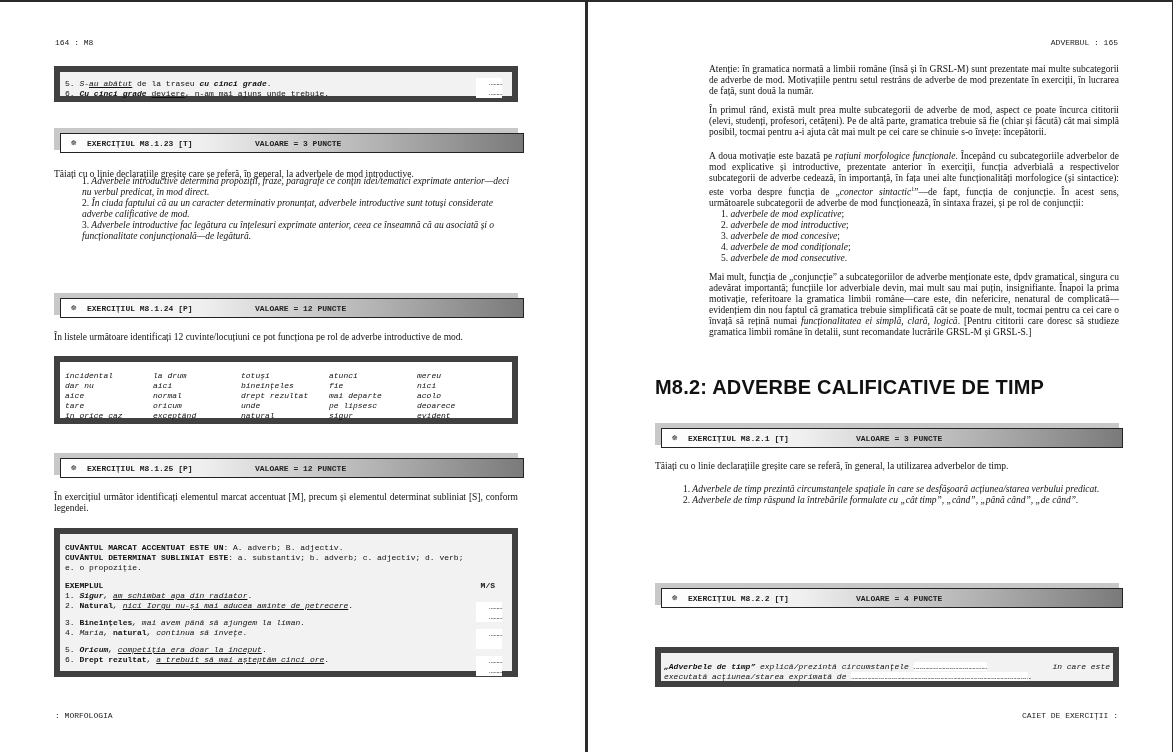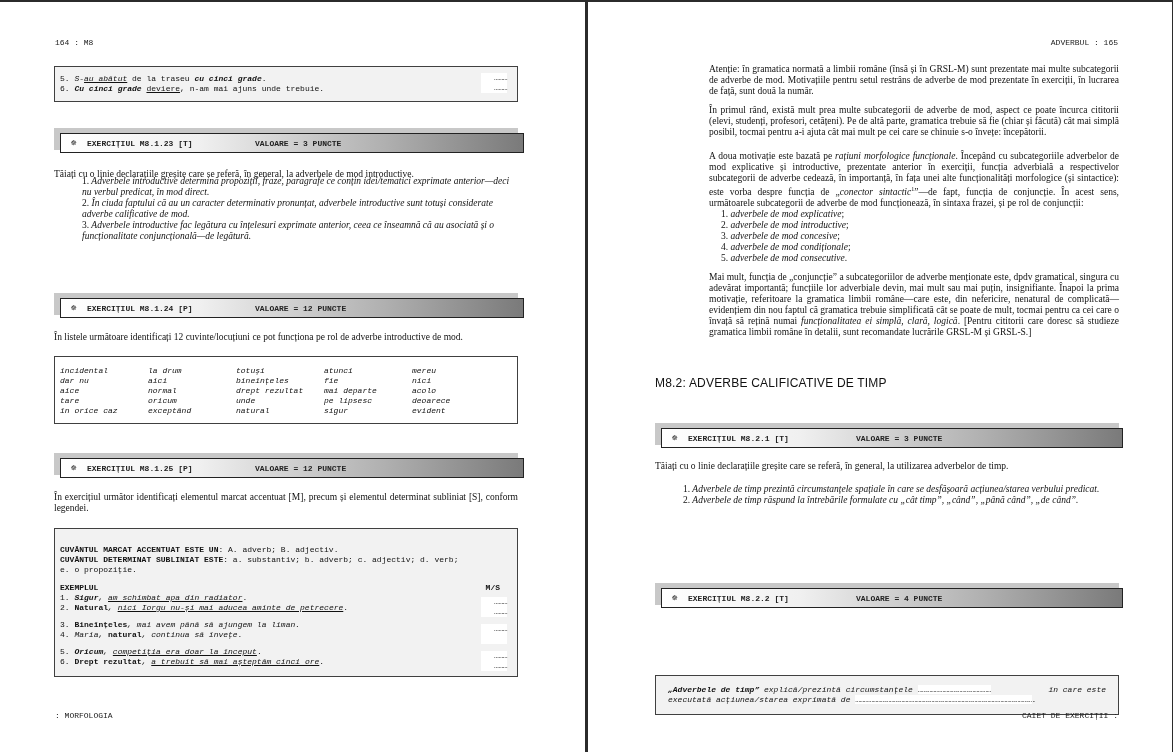--- a/index.html
+++ b/index.html
@@ -9,21 +9,21 @@
   }
   .frame-top { position: absolute; left: 0; top: 0; width: 1173px; height: 2px; background: #2b2b2b; }
   .frame-right { position: absolute; right: 0; top: 0; width: 1px; height: 752px; background: #2b2b2b; }
   .spine { position: absolute; left: 585px; top: 0; width: 3px; height: 752px; background: #2b2b2b; }
   .page { position: absolute; top: 0; height: 752px; }
   .page-left { left: 0; width: 664px; }
   .page-right { left: 588px; width: 584px; }
   .running-head { position: absolute; font-family: "Liberation Mono", monospace; font-size: 8px; color: #222; }
 
   .gray-box {
-    position: absolute; background: #f2f2f2; border: 1px solid #404040;
+    position: absolute; background: #f2f2f2; border: 6px solid #404040;
     font-family: "Liberation Mono", monospace; font-size: 8px; line-height: 10px; color: #111;
     box-sizing: border-box;
   }
   .box-white { background: #fff; }
   .dots { position: absolute; right: 10px; width: 26px; background: #fff; font-size: 8px; letter-spacing: -0.5px; text-align: right; }
 
   .ex-header { position: absolute; height: 30px; }
   .ex-shadow { position: absolute; left: 0; top: 0; height: 22px; background: #c8c8c8; }
   .ex-bar {
     position: absolute; left: 6px; top: 5px; height: 20px;
@@ -34,22 +34,22 @@
   }
   .ex-icon { width: 16px; font-size: 9px; color: #333; }
   .ex-code { width: 168px; }
 
   .para { position: absolute; font-size: 9.5px; line-height: 11px; }
   .justify { text-align: justify; }
   .ital { font-style: italic; }
   .ol-line { display: block; }
   u { text-decoration: underline; }
   .section-title {
-    position: absolute; font-family: "Liberation Sans", sans-serif; font-weight: normal;
-    font-size: 12px; color: #111; letter-spacing: 0.2px;
+    position: absolute; font-family: "Liberation Sans", sans-serif; font-weight: bold;
+    font-size: 20px; color: #111; letter-spacing: 0.2px;
   }
   .grid5 { display: grid; grid-template-columns: 88px 88px 88px 88px 88px; font-style: italic; }
   .fill-dots { letter-spacing: -0.5px; }
 </style>
 </head>
 <body>
 
 <div class="frame-top"></div>
 <div class="frame-right"></div>
 <div class="spine"></div>
@@ -126,21 +126,21 @@
 
   <div class="ex-header" style="left:54px; top:453px; width:470px;">
     <div class="ex-shadow" style="width:464px;"></div>
     <div class="ex-bar" style="width:464px;">
       <span class="ex-icon">☸</span>
       <span class="ex-code">EXERCIȚIUL M8.1.25 [P]</span>
       <span>VALOARE = 12 PUNCTE</span>
     </div>
   </div>
   <div class="para justify" style="left:54px; top:492px; width:464px;">În exercițiul următor identificați elementul marcat accentuat [M], precum și elementul determinat subliniat [S], conform legendei.</div>
-  <div class="gray-box" style="left:54px; top:528px; width:464px; height:149px; padding:16px 5px;">
+  <div class="gray-box" style="left:54px; top:528px; width:464px; height:149px; padding:9px 5px;">
     <div><b>CUVÂNTUL MARCAT ACCENTUAT ESTE UN</b><span>: A. adverb; B. adjectiv.</span></div>
     <div><b>CUVÂNTUL DETERMINAT SUBLINIAT ESTE</b><span>: a. substantiv; b. adverb; c. adjectiv; d. verb;</span></div>
     <div>e. o propoziție.</div>
     <div style="height:8px"></div>
     <div style="position:relative;">
       <b>EXEMPLUL</b>
       <b style="position:absolute; right:12px;">M/S</b>
     </div>
     <div><span>1.</span> <b><i>Sigur</i></b><i>, </i><i><u>am schimbat apa din radiator</u></i><span>.</span></div>
     <div><span>2.</span> <b>Natural</b><i>, </i><i><u>nici Iorgu nu-și mai aducea aminte de petrecere</u></i><span>.</span></div>
@@ -197,21 +197,21 @@
   </div>
 
   <div class="ex-header" style="left:67px; top:583px; width:470px;">
     <div class="ex-shadow" style="width:464px;"></div>
     <div class="ex-bar" style="width:462px;">
       <span class="ex-icon">☸</span>
       <span class="ex-code">EXERCIȚIUL M8.2.2 [T]</span>
       <span>VALOARE = 4 PUNCTE</span>
     </div>
   </div>
-  <div class="gray-box" style="left:67px; top:675px; width:464px; height:40px; padding:9px 12px;">
+  <div class="gray-box" style="left:67px; top:647px; width:464px; height:40px; padding:9px 3px;">
     <div style="display:flex; justify-content:space-between;">
       <span><b><i>„Adverbele de timp”</i></b><i> explică/prezintă circumstanțele </i><span class="fill-dots" style="background:#fff">……………………………………………</span></span>
       <i> în care este</i>
     </div>
     <div><i>executată acțiunea/starea exprimată de </i><span class="fill-dots" style="background:#fff">……………………………………………………………………………………………………………</span><span>.</span></div>
   </div>
 
   <div class="running-head" style="right:54px; top:711px;">CAIET DE EXERCIȚII :</div>
 </div>
 

